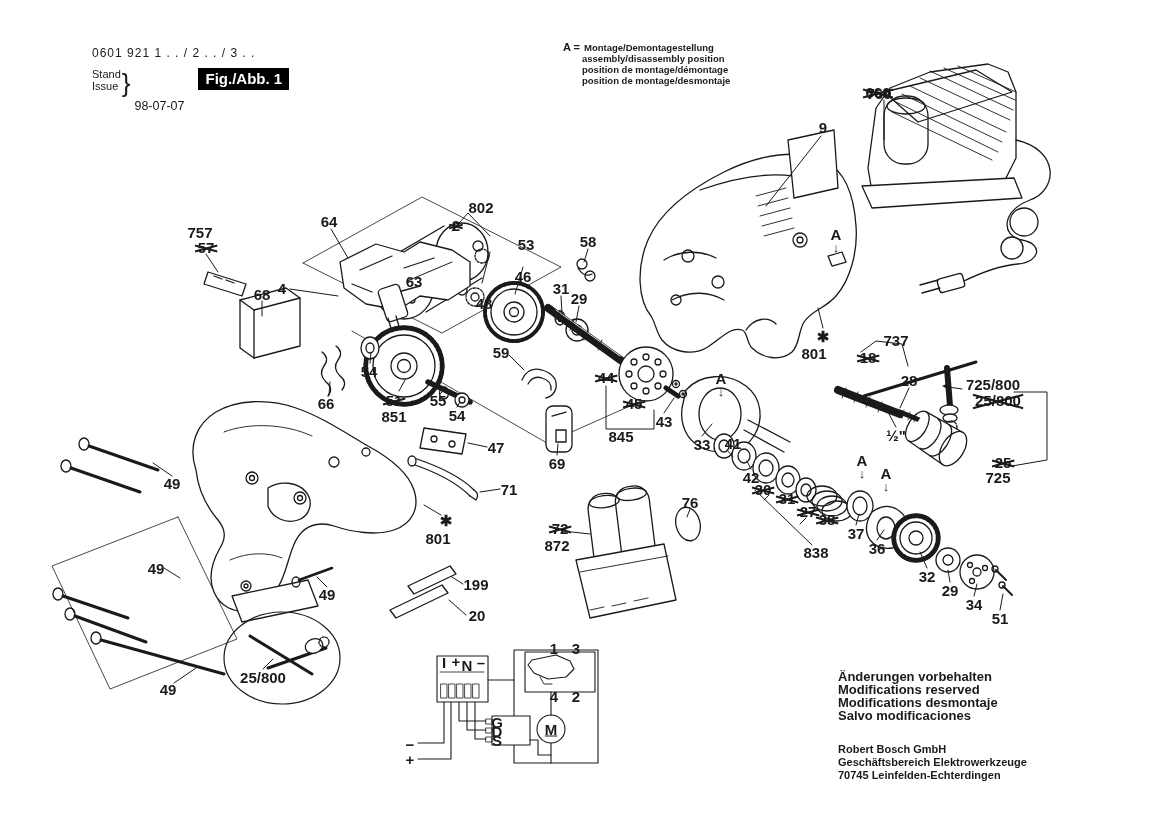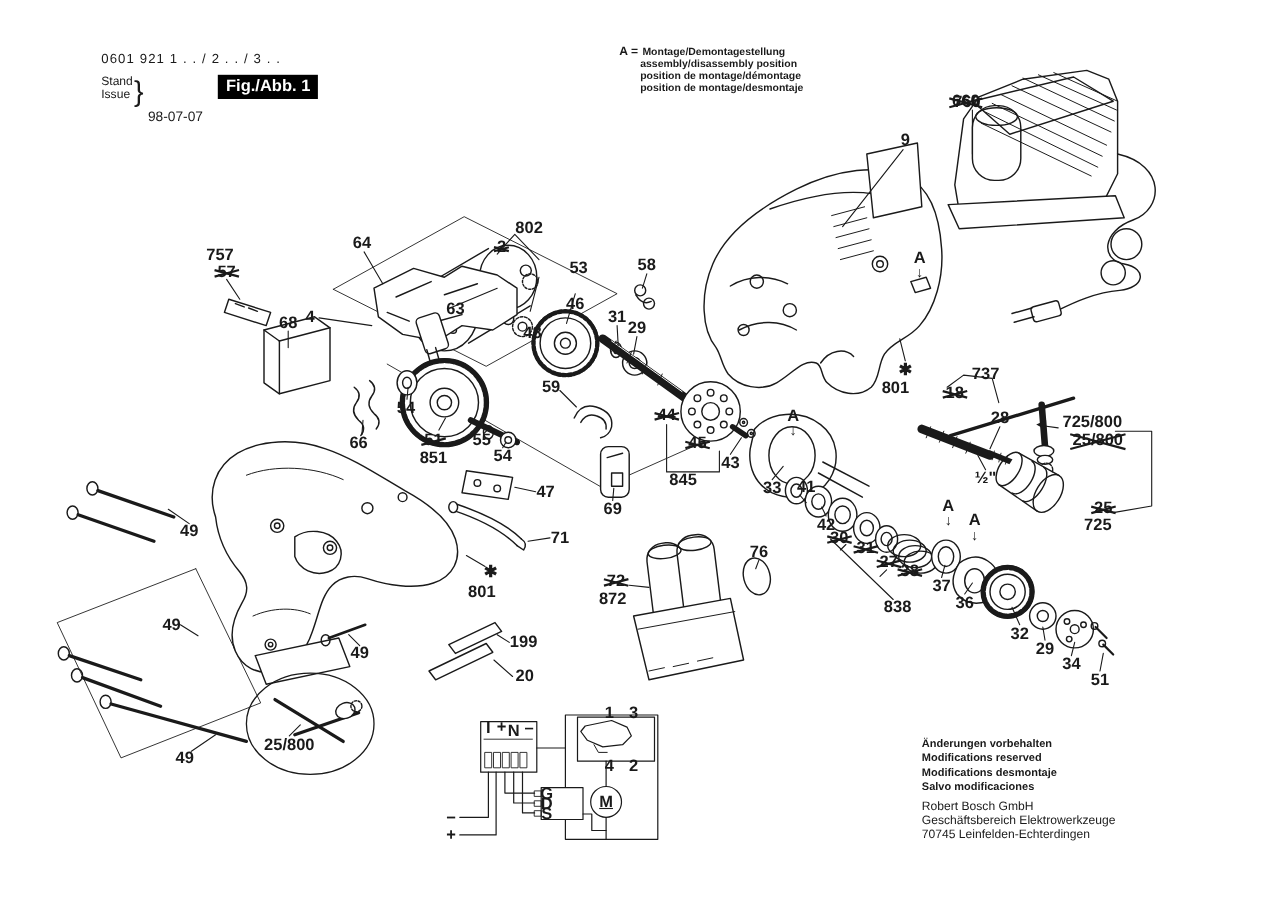--- a/index.html
+++ b/index.html
@@ -30,22 +30,22 @@
   .hdr .date{font-size:12.5px;margin-right:14px;margin-top:31px;}
   .figbox{background:#000;color:#fff;font-weight:bold;font-size:15px;
       padding:2px 7px 3px 7px;}
   
   .legend{position:absolute;left:563px;top:42px;font-size:9.5px;font-weight:600;line-height:11px;}
   .legend .l1{display:flex;}
   .legend .pre{font-weight:bold;font-size:11px;margin-right:4px;}
   .legend .ind{margin-left:19px;}
   
   .foot{position:absolute;left:838px;top:670px;line-height:13px;}
-  .foot .notice{font-size:10px;font-weight:600;}
-  .foot .company{font-size:11px;font-weight:400;margin-top:5px;}
+  .foot .notice{font-size:13px;font-weight:600;}
+  .foot .company{font-size:11px;font-weight:700;margin-top:21px;}
 </style>
 </head>
 <body>
 
 <div class="page">
 
   <svg class="art" width="1168" height="823" viewBox="0 0 1168 823">
     <g stroke="#1a1a1a" fill="none" stroke-width="1.3" stroke-linecap="round" stroke-linejoin="round">
 
       <g stroke-width="0.8">

